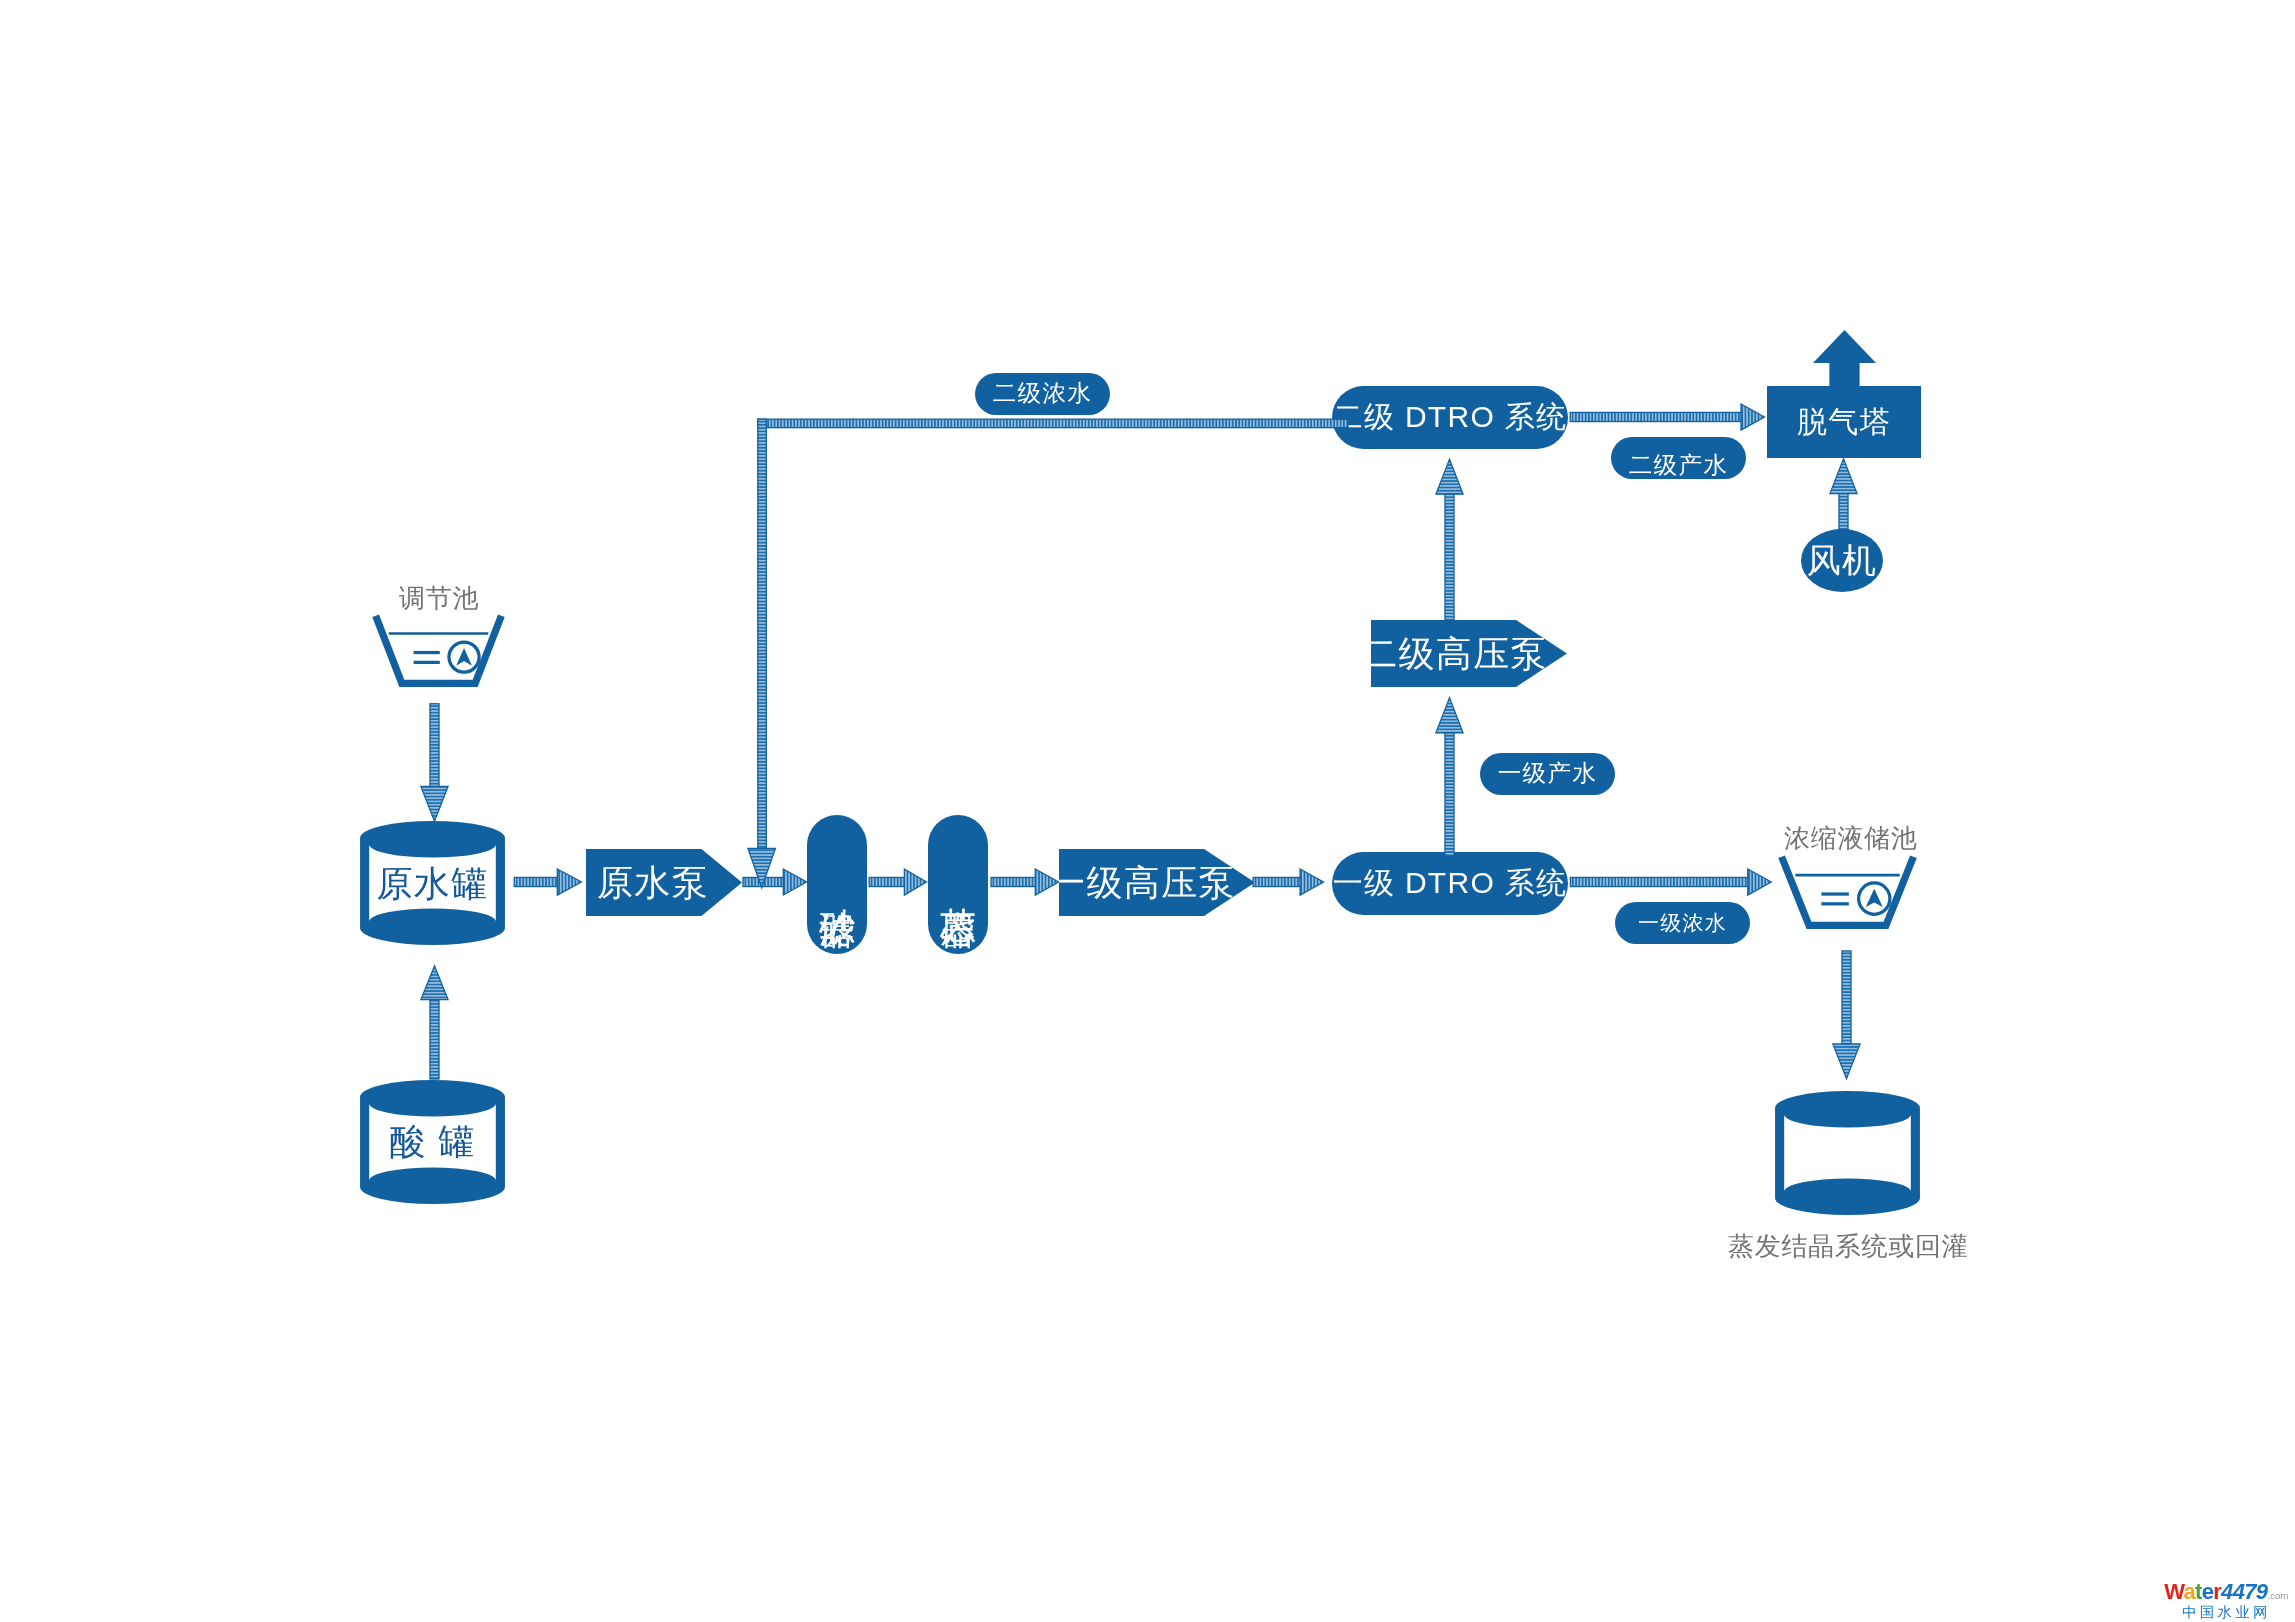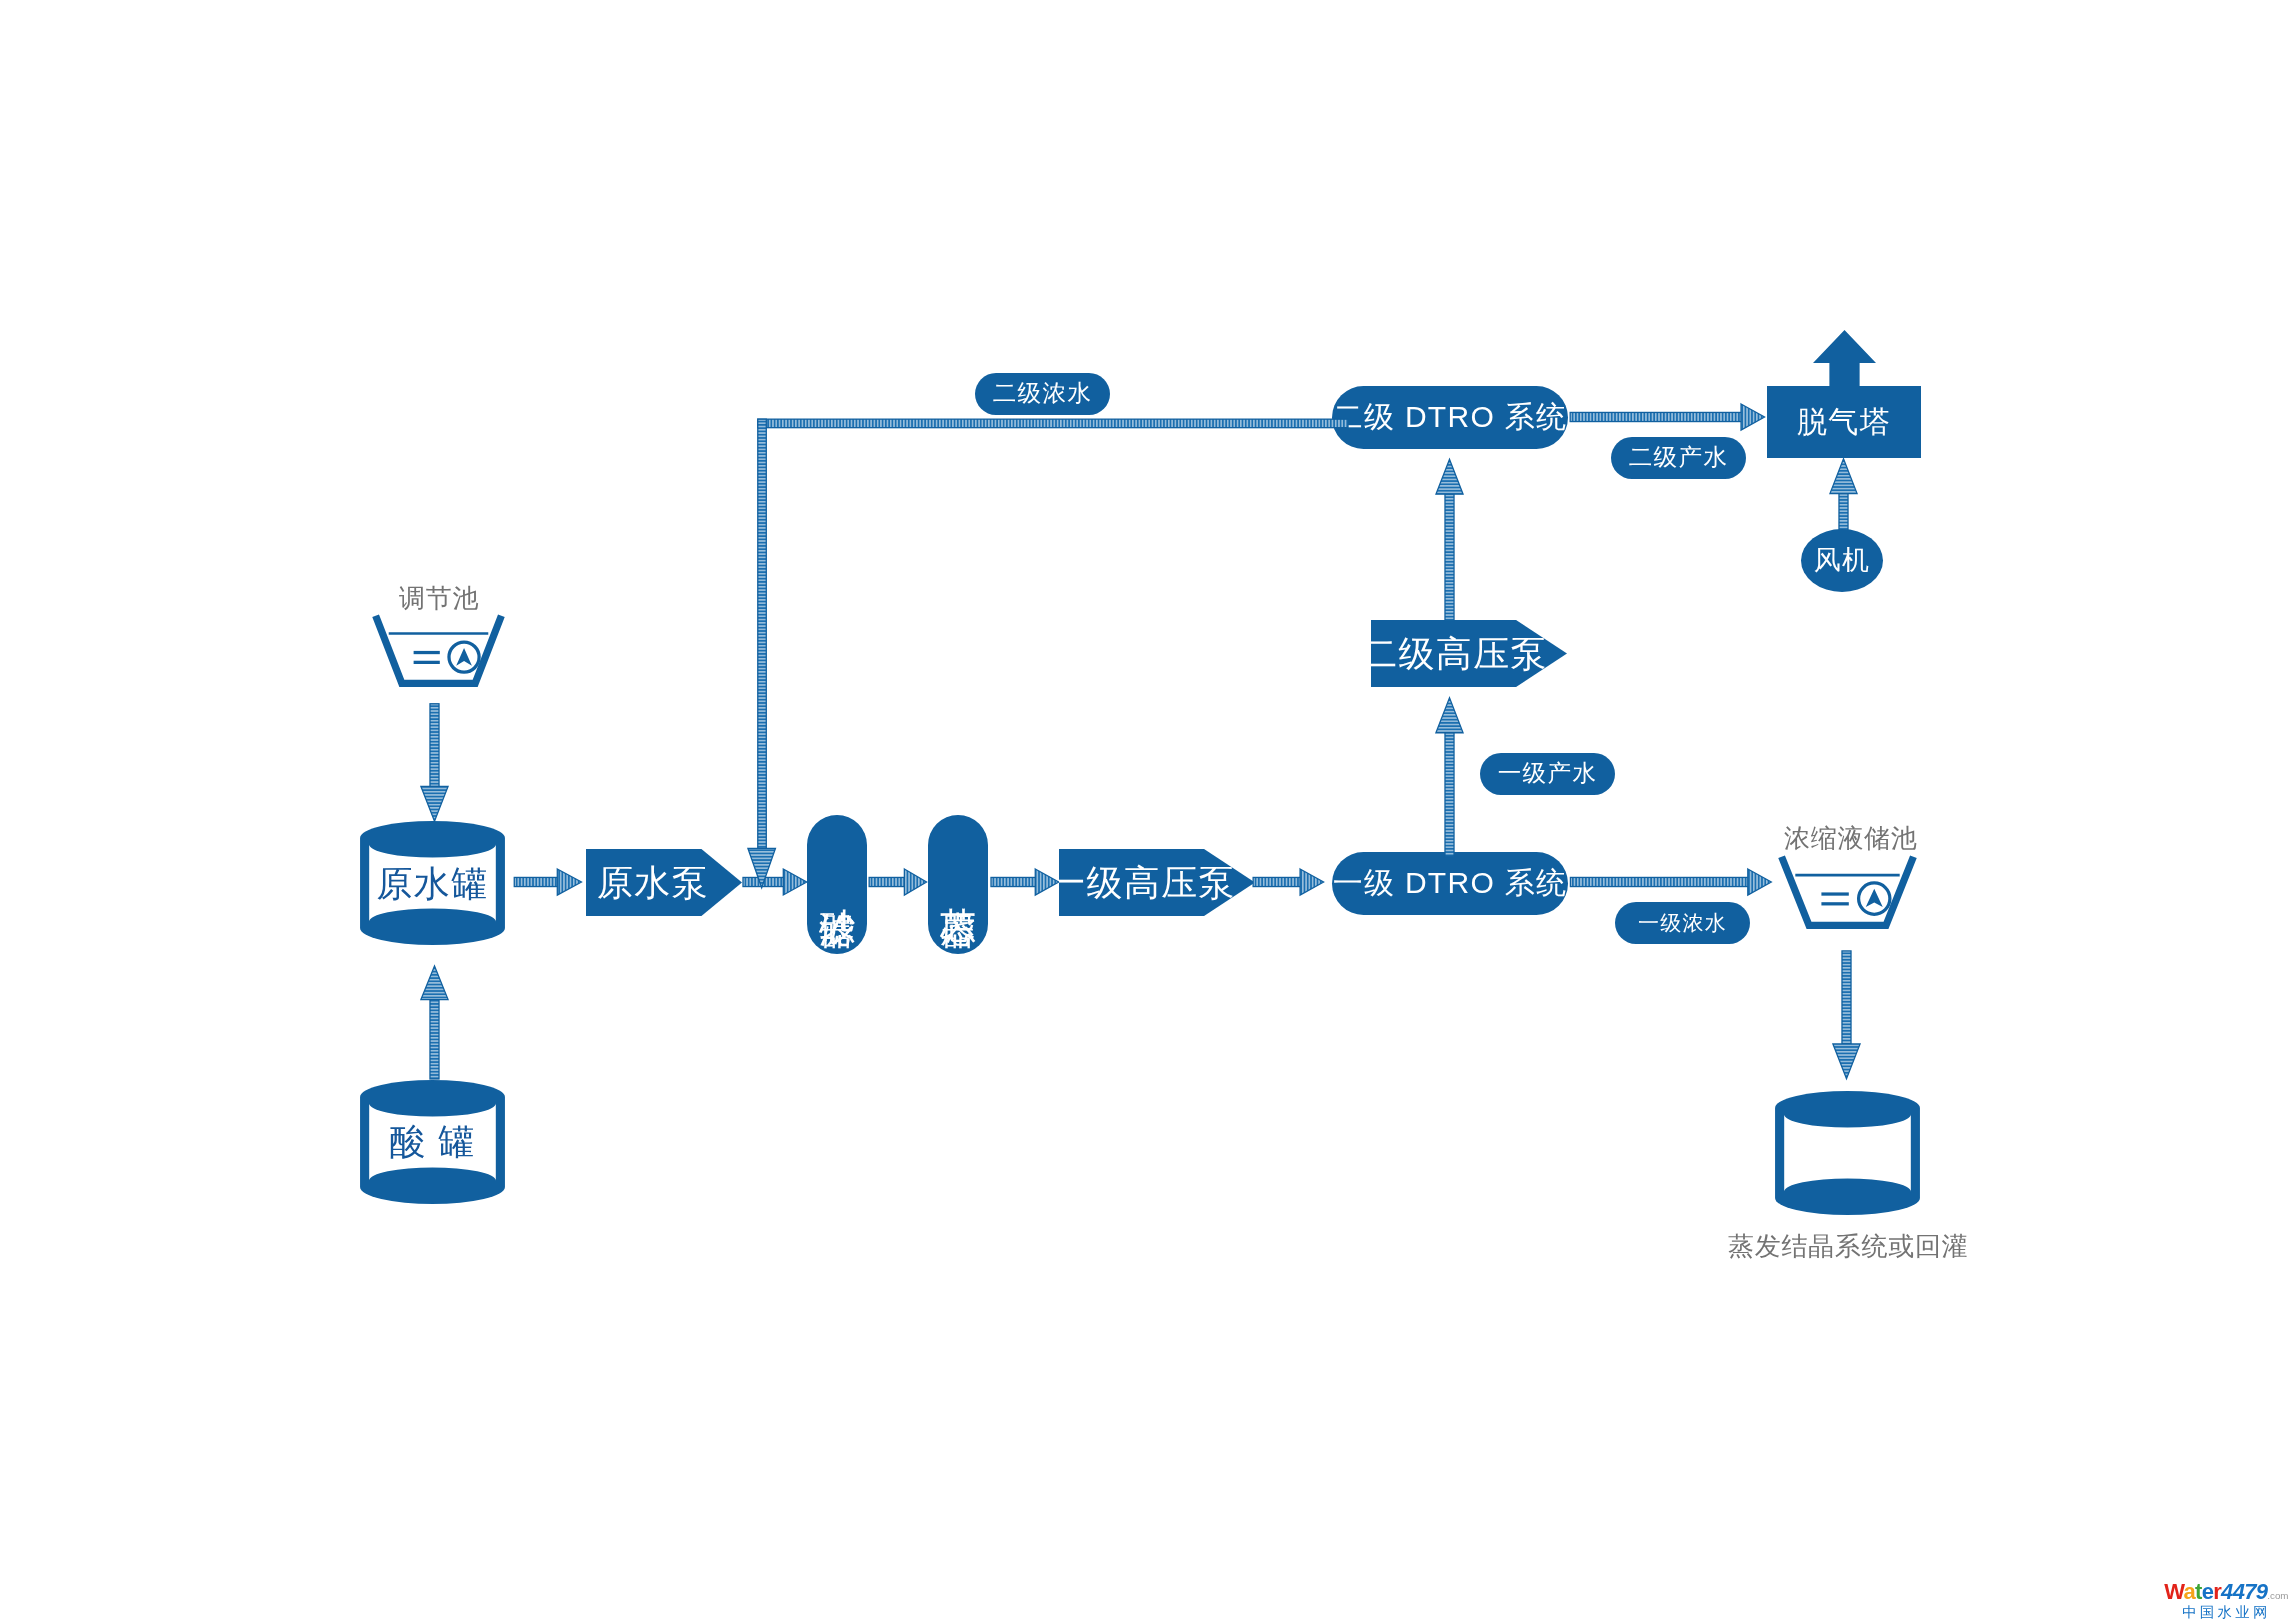--- a/index.html
+++ b/index.html
@@ -251,21 +251,21 @@
   <div class="node fill pill ctr" style="left:1332px;top:386px;width:236px;height:63px;">
     <span class="label-txt big">二级 DTRO 系统</span>
   </div>
 
   <div class="arrow" style="left:1570px;top:402px;">
     <svg width="196" height="30" viewBox="0 0 300 46">
       <rect x="0" y="16" width="266" height="14" fill="url(#hh)" stroke="#11609F" stroke-width="2"></rect>
       <path d="M262 3 L298 23 L262 43 Z" fill="url(#hh)" stroke="#11609F" stroke-width="2"></path>
     </svg>
   </div>
-  <div class="node fill pill ctr" style="left:1611px;top:437px;width:135px;height:42px;">
+  <div class="node fill pill ctr" style="left:1611px;top:437px;width:135px;height:42px;align-items:flex-end;">
     <span class="label-txt" style="font-size:23.6px;">二级产水</span>
   </div>
 
   <div class="arrow" style="left:746px;top:419px;">
     <svg width="602" height="478" viewBox="0 0 920 730">
 
       <rect x="18" y="0" width="902" height="13" fill="url(#hh)" stroke="#11609F" stroke-width="2"></rect>
 
       <rect x="18" y="0" width="13" height="660" fill="url(#hv)" stroke="#11609F" stroke-width="2"></rect>
 
@@ -283,21 +283,21 @@
   </div>
 
   <div class="arrow" style="left:1828px;top:458px;">
     <svg width="31" height="79" viewBox="0 0 48 120">
       <rect x="17" y="50" width="14" height="70" fill="url(#hv)" stroke="#11609F" stroke-width="2"></rect>
       <path d="M3 54 L24 0 L45 54 Z" fill="url(#hv)" stroke="#11609F" stroke-width="2"></path>
     </svg>
   </div>
 
   <div class="node fill circle ctr" style="left:1801px;top:529px;width:82px;height:63px;">
-    <span class="label-txt" style="font-size:27px;">风机</span>
+    <span class="label-txt" style="font-size:34px;">风机</span>
   </div>
 
   <div class="cap" style="left:1784px;top:821px;">浓缩液储池</div>
 
   <div class="basin" style="left:1779px;top:856px;width:137px;height:80px;">
     <svg width="137" height="80" viewBox="0 0 210 122">
       <path d="M6 6 L46 106 L164 106 L204 6" fill="none" stroke="#11609F" stroke-width="11" stroke-linecap="square"></path>
       <line x1="25" y1="29" x2="185" y2="29" stroke="#11609F" stroke-width="4"></line>
       <line x1="65" y1="58" x2="107" y2="58" stroke="#11609F" stroke-width="5"></line>
       <line x1="65" y1="73" x2="107" y2="73" stroke="#11609F" stroke-width="5"></line>

